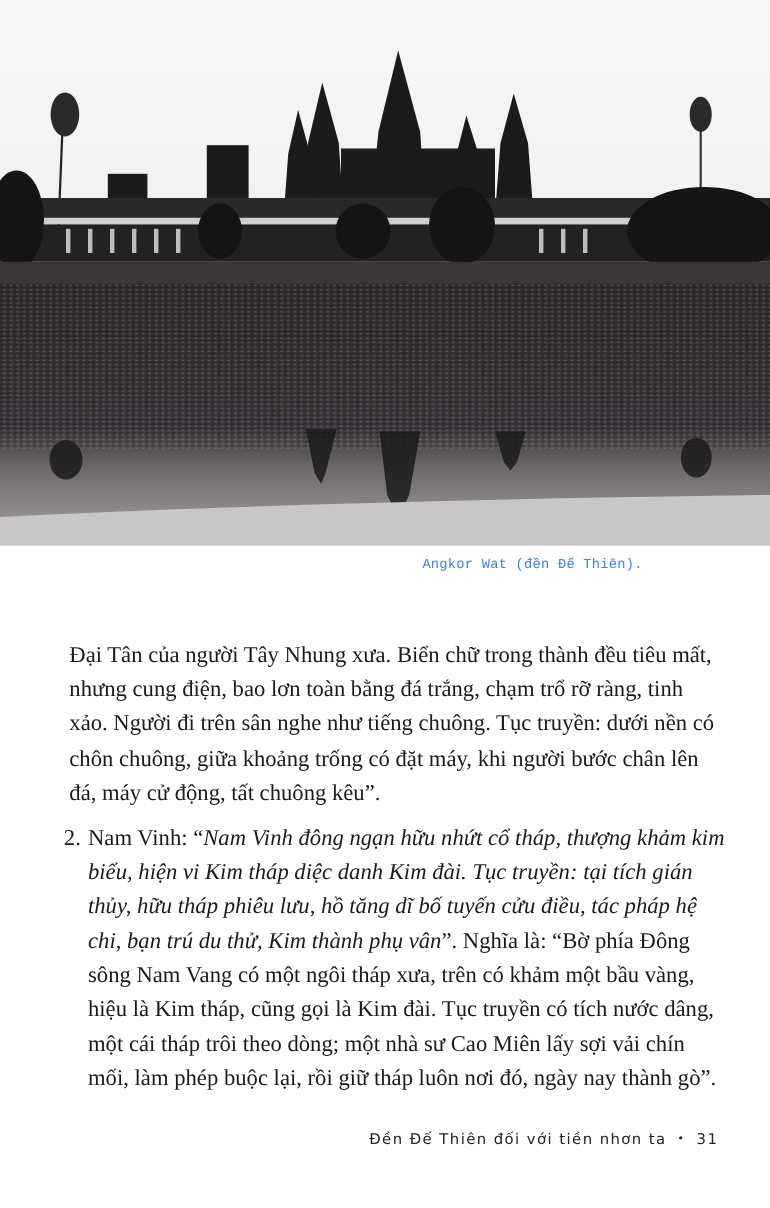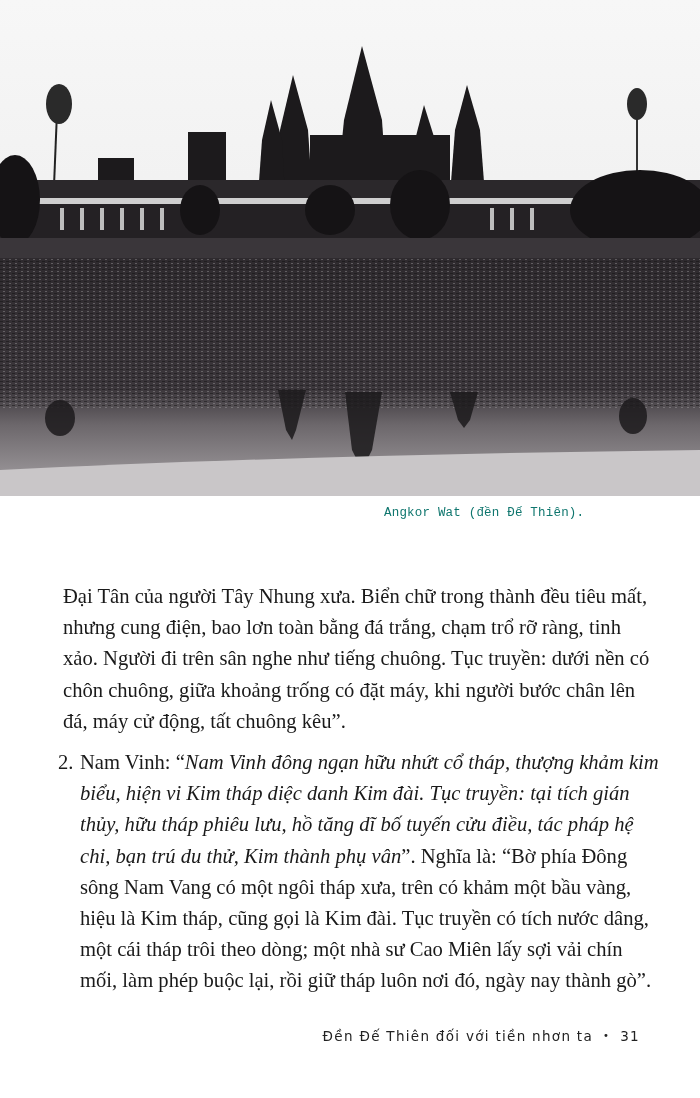--- a/index.html
+++ b/index.html
@@ -10,33 +10,33 @@
     color: #1a1a1a;
   }
   .photo {
     position: absolute; left: 0; top: 0; width: 700px; height: 496px;
     overflow: hidden; background: #f4f4f4;
   }
   .photo svg { display: block; }
   .caption {
     position: absolute; left: 384px; top: 506px;
     font-family: "Liberation Mono", "DejaVu Sans Mono", monospace;
-    font-size: 12.5px; color: #0f766e; letter-spacing: 0.2px; text-align: right;
+    font-size: 12.5px; color: #3b82f6; letter-spacing: 0.2px; text-align: right;
   }
   .body-text {
     position: absolute; left: 60px; top: 578px; width: 600px;
     font-size: 20.6px; line-height: 31.2px;
   }
   .para { margin: 3px; }
   .list-item { position: relative; margin-top: 10px; padding-left: 20px; }
   .list-num { position: absolute; left: -2px; top: 0; }
   .list-body { display: block; }
   .list-body em { }
   .footer {
-    position: absolute; right: 60px; top: 1028px;
+    position: absolute; right: 47px; top: 1028px;
     font-family: "DejaVu Sans", sans-serif; font-size: 13.5px;
     letter-spacing: 1.3px; color: #222;
   }
   .footer .sep { margin: 0 10px; font-size: 10px; vertical-align: 2px; }
 </style>
 </head>
 <body>
 
 <div class="photo">
   <svg width="700" height="496" viewBox="0 0 700 496">

